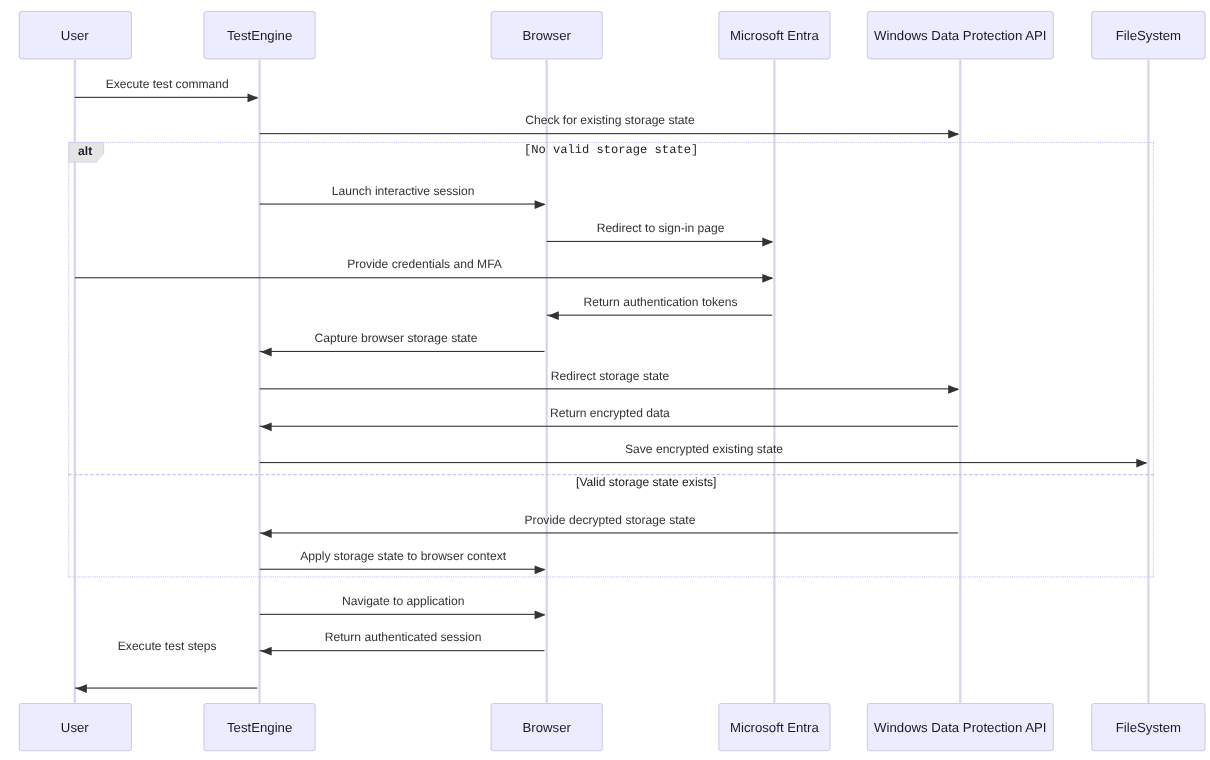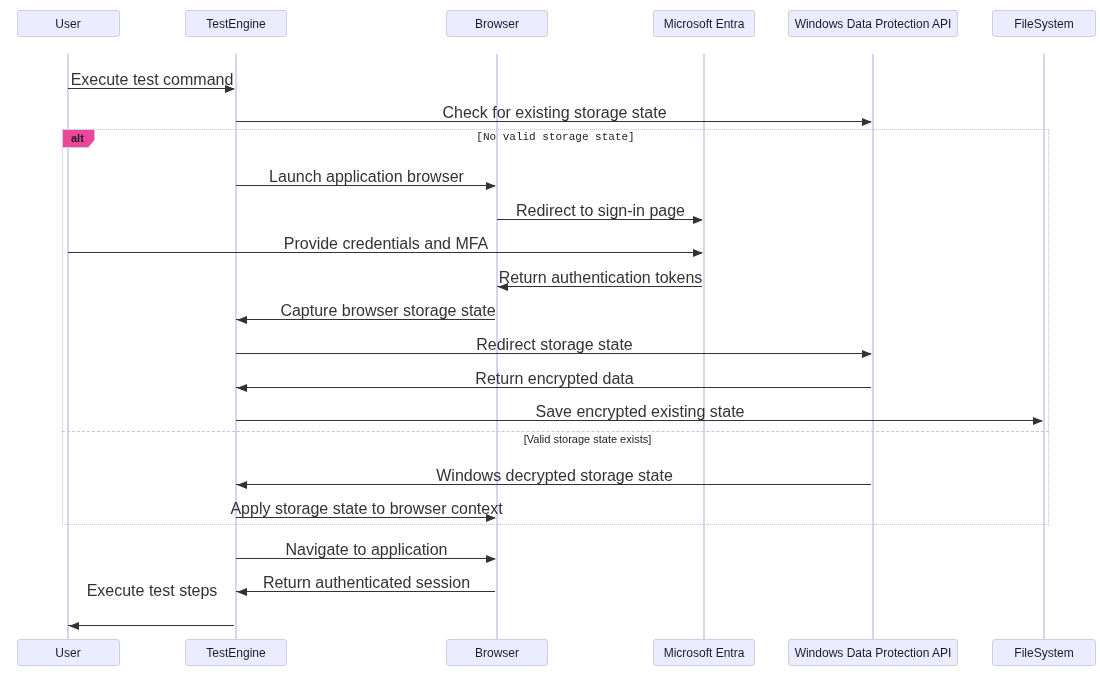--- a/index.html
+++ b/index.html
@@ -11,32 +11,32 @@
     color:#333333;
     overflow:hidden;
   }
   .lifeline{
     position:absolute;
     width:2px;
     background:#d8d3f0;
   }
   .actor{
     position:absolute;
-    height:27px;
+    height:44px;
     background:#ECECFF;
     border:1px solid #cfcce8;
     border-radius:3px;
     display:flex;align-items:center;justify-content:center;
     font-size:12px;color:#1a1a2e;
     box-sizing:border-box;
   }
   .msg-label{
     position:absolute;
     transform:translateX(-50%);
-    font-size:16px;
+    font-size:11px;
     white-space:nowrap;
     color:#333333;
   }
   .msg-line{
     position:absolute;
     height:1px;
     background:#333333;
   }
   .arrow-head{
     position:absolute;
@@ -46,21 +46,21 @@
   }
   .arrow-head.right{border-left:10px solid #333333;}
   .arrow-head.left{border-right:10px solid #333333;}
   .alt-frame{
     position:absolute;
     border:1px dotted #c5c2f0;
     box-sizing:border-box;
   }
   .alt-label{
     position:absolute;
-    background:#ec4899;
+    background:#e5e5e5;
     border:1px solid #d0cdf0;
     font-size:11px;font-weight:bold;color:#1a1a2e;
     padding:2px 10px 3px 8px;
     clip-path:polygon(0 0,100% 0,100% 55%,78% 100%,0 100%);
   }
   .alt-divider{
     position:absolute;
     height:0;
     border-top:1px dashed #c5c2f0;
   }
@@ -86,45 +86,45 @@
     <div class="alt-divider" style="left: 62px; top: 431px; width: 987px;"></div>
     <div class="cond-label" style="left: 555.5px; top: 131px; font-family: Liberation Mono, monospace;">[No valid storage state]</div>
     <div class="cond-label" style="left: 555.5px; top: 433px; margin-left: 32px;">[Valid storage state exists]</div>
     <div class="alt-label" style="left: 62px; top: 129px;">alt</div>
     <div class="msg-label" style="left: 152px; top: 71px;">Execute test command</div>
     <div class="msg-line" style="left: 68px; top: 88px; width: 166px;"></div>
     <div class="arrow-head right" style="left: 225px; top: 84.5px;"></div>
     <div class="msg-label" style="left: 554.5px; top: 104px;">Check for existing storage state</div>
     <div class="msg-line" style="left: 236px; top: 121px; width: 635px;"></div>
     <div class="arrow-head right" style="left: 862px; top: 117.5px;"></div>
-    <div class="msg-label" style="left: 366.5px; top: 168px;">Launch application browser</div>
+    <div class="msg-label" style="left: 366.5px; top: 168px;">Launch interactive session</div>
     <div class="msg-line" style="left: 236px; top: 185px; width: 259px;"></div>
     <div class="arrow-head right" style="left: 486px; top: 181.5px;"></div>
     <div class="msg-label" style="left: 600.5px; top: 202px;">Redirect to sign-in page</div>
     <div class="msg-line" style="left: 497px; top: 219px; width: 205px;"></div>
     <div class="arrow-head right" style="left: 693px; top: 215.5px;"></div>
     <div class="msg-label" style="left: 386px; top: 235px;">Provide credentials and MFA</div>
     <div class="msg-line" style="left: 68px; top: 252px; width: 634px;"></div>
     <div class="arrow-head right" style="left: 693px; top: 248.5px;"></div>
     <div class="msg-label" style="left: 600.5px; top: 269px;">Return authentication tokens</div>
     <div class="msg-line" style="left: 497px; top: 286px; width: 205px;"></div>
     <div class="arrow-head left" style="left: 498px; top: 282.5px;"></div>
-    <div class="msg-label" style="left: 388px; top: 302px;">Capture browser storage state</div>
+    <div class="msg-label" style="left: 360px; top: 302px;">Capture browser storage state</div>
     <div class="msg-line" style="left: 236px; top: 319px; width: 259px;"></div>
     <div class="arrow-head left" style="left: 237px; top: 315.5px;"></div>
     <div class="msg-label" style="left: 554.5px; top: 336px;">Redirect storage state</div>
     <div class="msg-line" style="left: 236px; top: 353px; width: 635px;"></div>
     <div class="arrow-head right" style="left: 862px; top: 349.5px;"></div>
     <div class="msg-label" style="left: 554.5px; top: 370px;">Return encrypted data</div>
     <div class="msg-line" style="left: 236px; top: 387px; width: 635px;"></div>
     <div class="arrow-head left" style="left: 237px; top: 383.5px;"></div>
     <div class="msg-label" style="left: 640px; top: 403px;">Save encrypted existing state</div>
     <div class="msg-line" style="left: 236px; top: 420px; width: 806px;"></div>
     <div class="arrow-head right" style="left: 1033px; top: 416.5px;"></div>
-    <div class="msg-label" style="left: 554.5px; top: 467px;">Windows decrypted storage state</div>
+    <div class="msg-label" style="left: 554.5px; top: 467px;">Provide decrypted storage state</div>
     <div class="msg-line" style="left: 236px; top: 484px; width: 635px;"></div>
     <div class="arrow-head left" style="left: 237px; top: 480.5px;"></div>
     <div class="msg-label" style="left: 366.5px; top: 500px;">Apply storage state to browser context</div>
     <div class="msg-line" style="left: 236px; top: 517px; width: 259px;"></div>
     <div class="arrow-head right" style="left: 486px; top: 513.5px;"></div>
     <div class="msg-label" style="left: 366.5px; top: 541px;">Navigate to application</div>
     <div class="msg-line" style="left: 236px; top: 558px; width: 259px;"></div>
     <div class="arrow-head right" style="left: 486px; top: 554.5px;"></div>
     <div class="msg-label" style="left: 366.5px; top: 574px;">Return authenticated session</div>
     <div class="msg-line" style="left: 236px; top: 591px; width: 259px;"></div>

